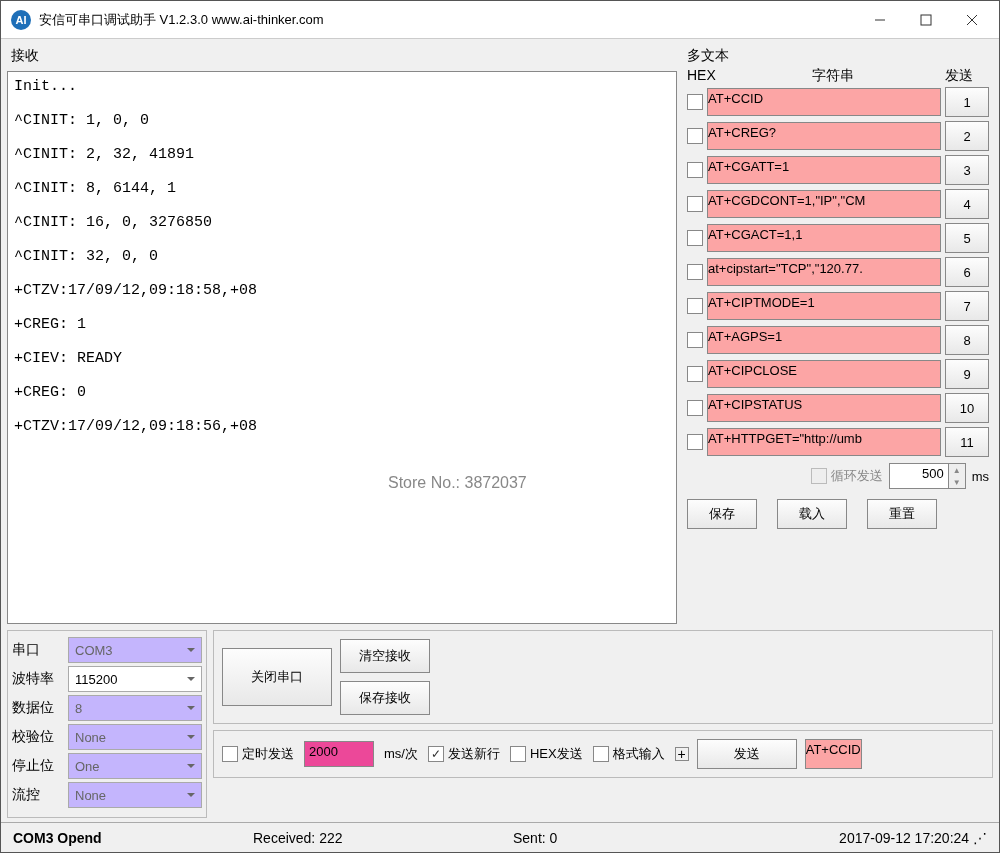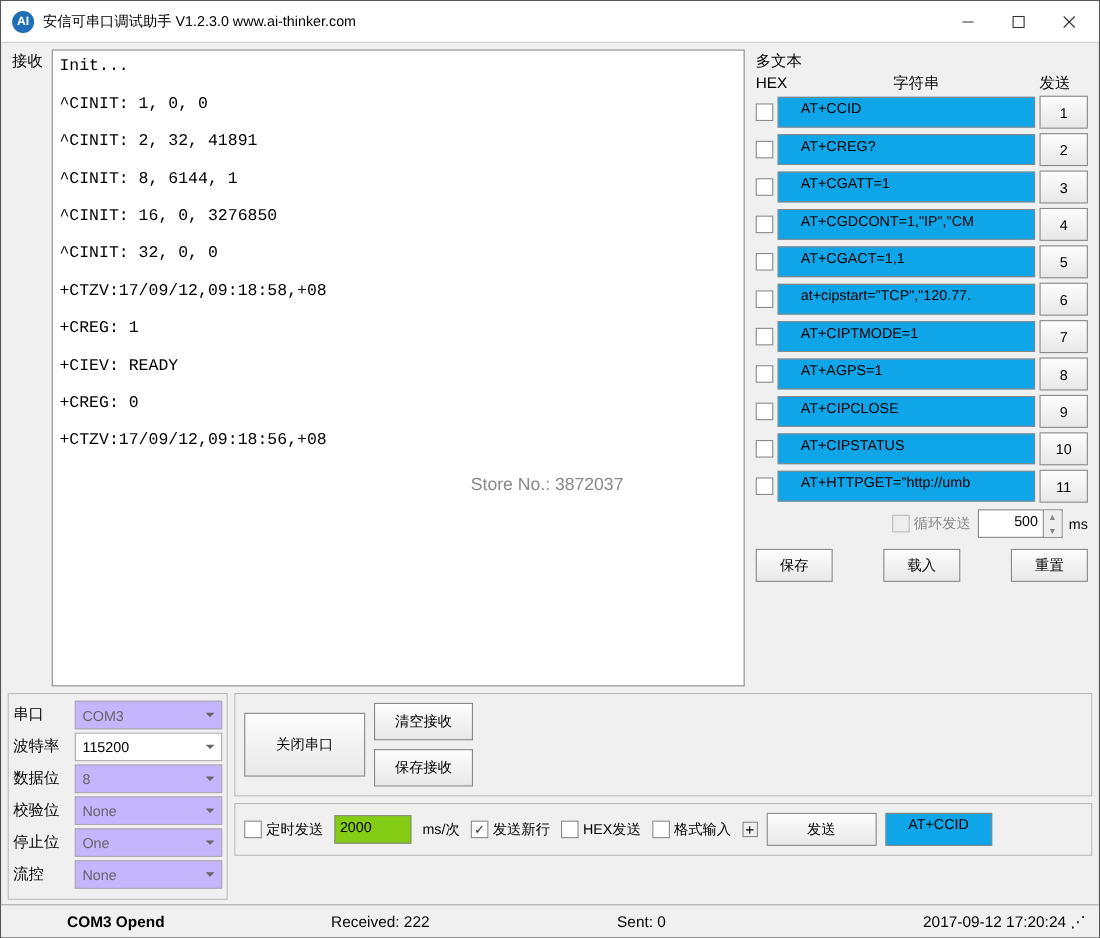--- a/index.html
+++ b/index.html
@@ -4,64 +4,64 @@
 <style>
 * { box-sizing: border-box; margin: 0; padding: 0; }
 body { font-family: "Microsoft YaHei", SimSun, sans-serif; font-size: 13px; background: #fff; color: #000; }
 .window { width: 1000px; height: 853px; border: 1px solid #555; display: flex; flex-direction: column; background: #f0f0f0; }
 .titlebar { height: 38px; display: flex; align-items: center; padding: 0 4px 0 10px; background: #fff; border-bottom: 1px solid #ccc; }
 .titlebar .icon { width: 20px; height: 20px; border-radius: 50%; background: #1e6fb8; color: #fff; display: flex; align-items: center; justify-content: center; font-size: 11px; margin-right: 8px; font-weight: bold; }
 .titlebar .title { flex: 1; }
 .winbtn { width: 46px; height: 34px; display: flex; align-items: center; justify-content: center; cursor: pointer; }
 .winbtn svg { width: 12px; height: 12px; stroke: #333; stroke-width: 1; fill: none; }
 .body { flex: 1; display: flex; padding: 6px; gap: 6px; }
-.left-col { flex: 1; display: flex; flex-direction: row; gap: 4px; }
+.left-col { flex: 1; display: flex; flex-direction: column; gap: 4px; }
 .right-col { width: 310px; display: flex; flex-direction: column; }
 .group-label { font-weight: normal; padding: 2px 4px; font-size: 14px; }
 .receive-box { flex: 1; border: 1px solid #888; background: #fff; padding: 6px; font-family: "Courier New", monospace; font-size: 15px; white-space: pre-wrap; overflow: auto; min-height: 540px; position: relative; }
-.watermark { position: absolute; top: 386px; left: 380px; color: #888; font-family: sans-serif; font-size: 16px; pointer-events: none; }
+.watermark { position: absolute; top: 402px; left: 380px; color: #888; font-family: sans-serif; font-size: 16px; pointer-events: none; }
 .headers { display: flex; padding: 0 4px; font-size: 14px; }
 .headers .h1 { width: 50px; }
 .headers .h2 { flex: 1; text-align: center; }
 .headers .h3 { width: 60px; text-align: center; }
 .multi-row { display: flex; align-items: center; padding: 2px 4px; gap: 4px; }
 .chk { width: 16px; height: 16px; border: 1px solid #888; background: #fff; cursor: pointer; display: inline-flex; align-items: center; justify-content: center; }
 .chk.checked::after { content: "✓"; font-size: 12px; color: #333; }
 .chk.disabled { background: #eee; border-color: #bbb; }
-.txtfield { flex: 1; height: 28px; border: 1px solid #888; background: #0ea5e9; padding: 2px 20px; font-family: Arial, sans-serif; font-size: 13px; overflow: hidden; white-space: nowrap; }
+.txtfield { flex: 1; height: 28px; border: 1px solid #888; background: #fca5a5; padding: 2px 0; font-family: Arial, sans-serif; font-size: 13px; overflow: hidden; white-space: nowrap; }
 .btn { height: 30px; border: 1px solid #888; background: linear-gradient(#fdfdfd,#e8e8e8); cursor: pointer; display: flex; align-items: center; justify-content: center; padding: 0 8px; font-size: 13px; }
 .btn.small { min-width: 44px; }
 .loop-row { display: flex; align-items: center; justify-content: flex-end; gap: 6px; padding: 4px; color: #888; }
 .loop-row .spin { display: flex; }
 .loop-row .spinbox { width: 60px; height: 26px; border: 1px solid #888; background: #fff; padding: 2px 4px; text-align: right; color: #000; }
 .loop-row .spinbtns { display: flex; flex-direction: column; border: 1px solid #888; border-left: none; }
 .loop-row .spinbtns div { width: 16px; height: 12px; display: flex; align-items: center; justify-content: center; font-size: 8px; background: #eee; cursor: pointer; }
-.bottom-btns { display: flex; gap: 0; padding: 6px 4px; justify-content: space-between; }
+.bottom-btns { display: flex; gap: 20px; padding: 6px 4px; justify-content: flex-start; }
 .bottom-btns .btn { min-width: 70px; }
 .lower { display: flex; gap: 6px; padding: 0 6px 4px 6px; }
 .serial-panel { width: 200px; border: 1px solid #bbb; padding: 6px 4px; }
 .serial-row { display: flex; align-items: center; margin-bottom: 3px; gap: 4px; }
 .serial-row .lbl { width: 52px; font-size: 14px; }
 .combo { flex: 1; height: 26px; border: 1px solid #aaa; background: #c4b5fd; display: flex; align-items: center; padding: 0 6px; position: relative; color: #666; cursor: pointer; }
 .combo.active { background: #fff; color: #000; }
 .combo::after { content: ""; position: absolute; right: 6px; top: 10px; border: 4px solid transparent; border-top-color: #666; }
 .ctrl-panel { flex: 1; display: flex; flex-direction: column; gap: 6px; }
 .ctrl-row1 { display: flex; gap: 8px; align-items: center; border: 1px solid #bbb; padding: 8px; }
 .ctrl-row1 .btn { min-width: 90px; height: 34px; }
 .bigbtn { min-width: 110px !important; height: 58px !important; }
 .col2 { display: flex; flex-direction: column; gap: 8px; }
 .opts { display: flex; gap: 10px; align-items: center; flex: 1; flex-wrap: wrap; }
 .ctrl-row2 { border: 1px solid #bbb; padding: 8px; display: flex; flex-direction: row; gap: 8px; }
 .send-opts { display: flex; gap: 10px; align-items: center; }
-.send-opts .numbox { width: 70px; height: 26px; border: 1px solid #888; background: #84cc16; padding: 2px 4px; }
+.send-opts .numbox { width: 70px; height: 26px; border: 1px solid #888; background: #ec4899; padding: 2px 4px; }
 .send-line { display: flex; gap: 8px; align-items: center; }
 .send-line .btn { min-width: 100px; }
 .send-line .txtfield { height: 30px; }
 .statusbar { height: 30px; border-top: 1px solid #aaa; background: #f0f0f0; display: flex; align-items: center; padding: 0 12px; font-size: 14px; }
-.statusbar .s1 { width: 240px; font-weight: bold; margin-left: 48px; }
+.statusbar .s1 { width: 240px; font-weight: bold; }
 .statusbar .s2 { width: 260px; }
 .statusbar .s3 { width: 240px; }
 .statusbar .s4 { flex: 1; text-align: right; }
 .expand { width: 14px; height: 14px; border: 1px solid #888; display: inline-flex; align-items: center; justify-content: center; font-size: 14px; line-height: 1; margin-left: auto; cursor: pointer; }
 .chklabel { display: flex; align-items: center; gap: 4px; cursor: pointer; }
 </style>
 </head>
 <body>
 
 <div class="window">

